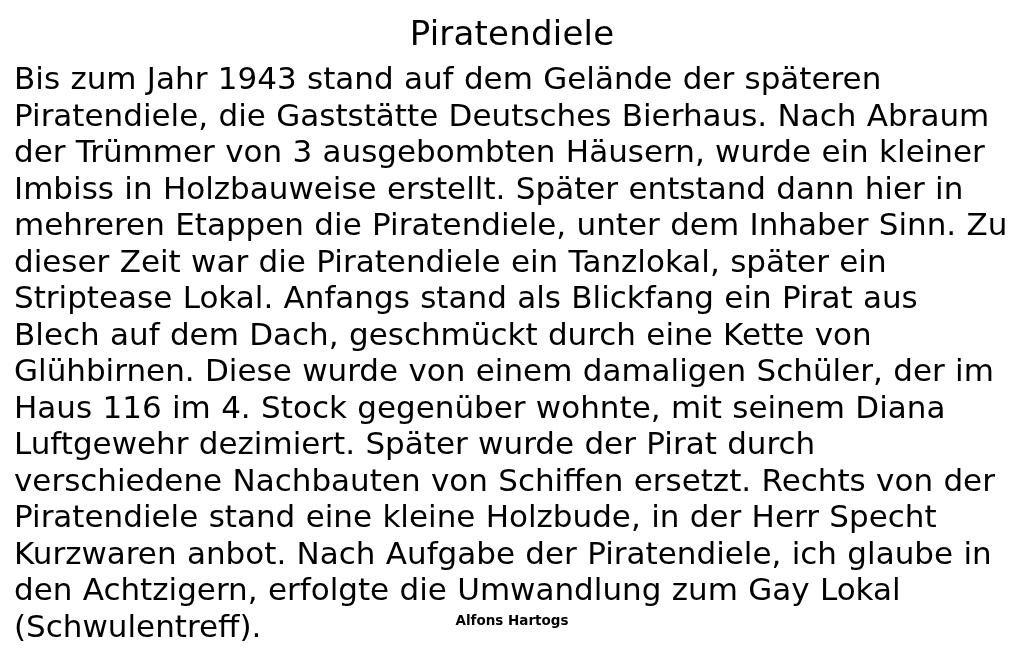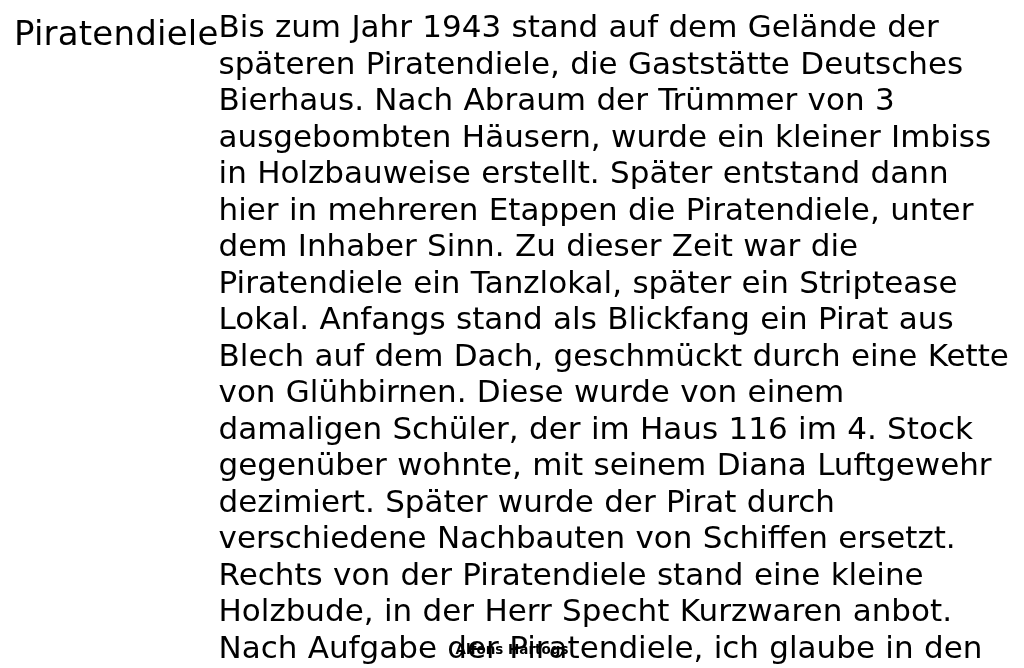--- a/index.html
+++ b/index.html
@@ -14,42 +14,42 @@
     color: #000000;
     overflow: hidden;
   }
   .page {
     position: relative;
     width: 1024px;
     height: 668px;
     box-sizing: border-box;
     padding: 8px 14px 0 14px;
     display: flex;
-    flex-direction: row;
+    flex-direction: column;
   }
   .doc-title {
     text-align: center;
     font-size: 34px;
     line-height: 42px;
     font-weight: 400;
     margin: 4px 0 6px 0;
     letter-spacing: 0.2px;
   }
   .doc-body {
     font-size: 31px;
     line-height: 36.5px;
     text-align: left;
     word-spacing: 0.5px;
     margin: 0;
   }
   .signature {
     position: absolute;
     left: 0;
     right: 0;
-    bottom: 10px;
+    bottom: 39px;
     text-align: center;
     font-size: 13.5px;
     font-weight: bold;
     line-height: 18px;
   }
 </style>
 </head>
 <body>
 
 <div class="page">

